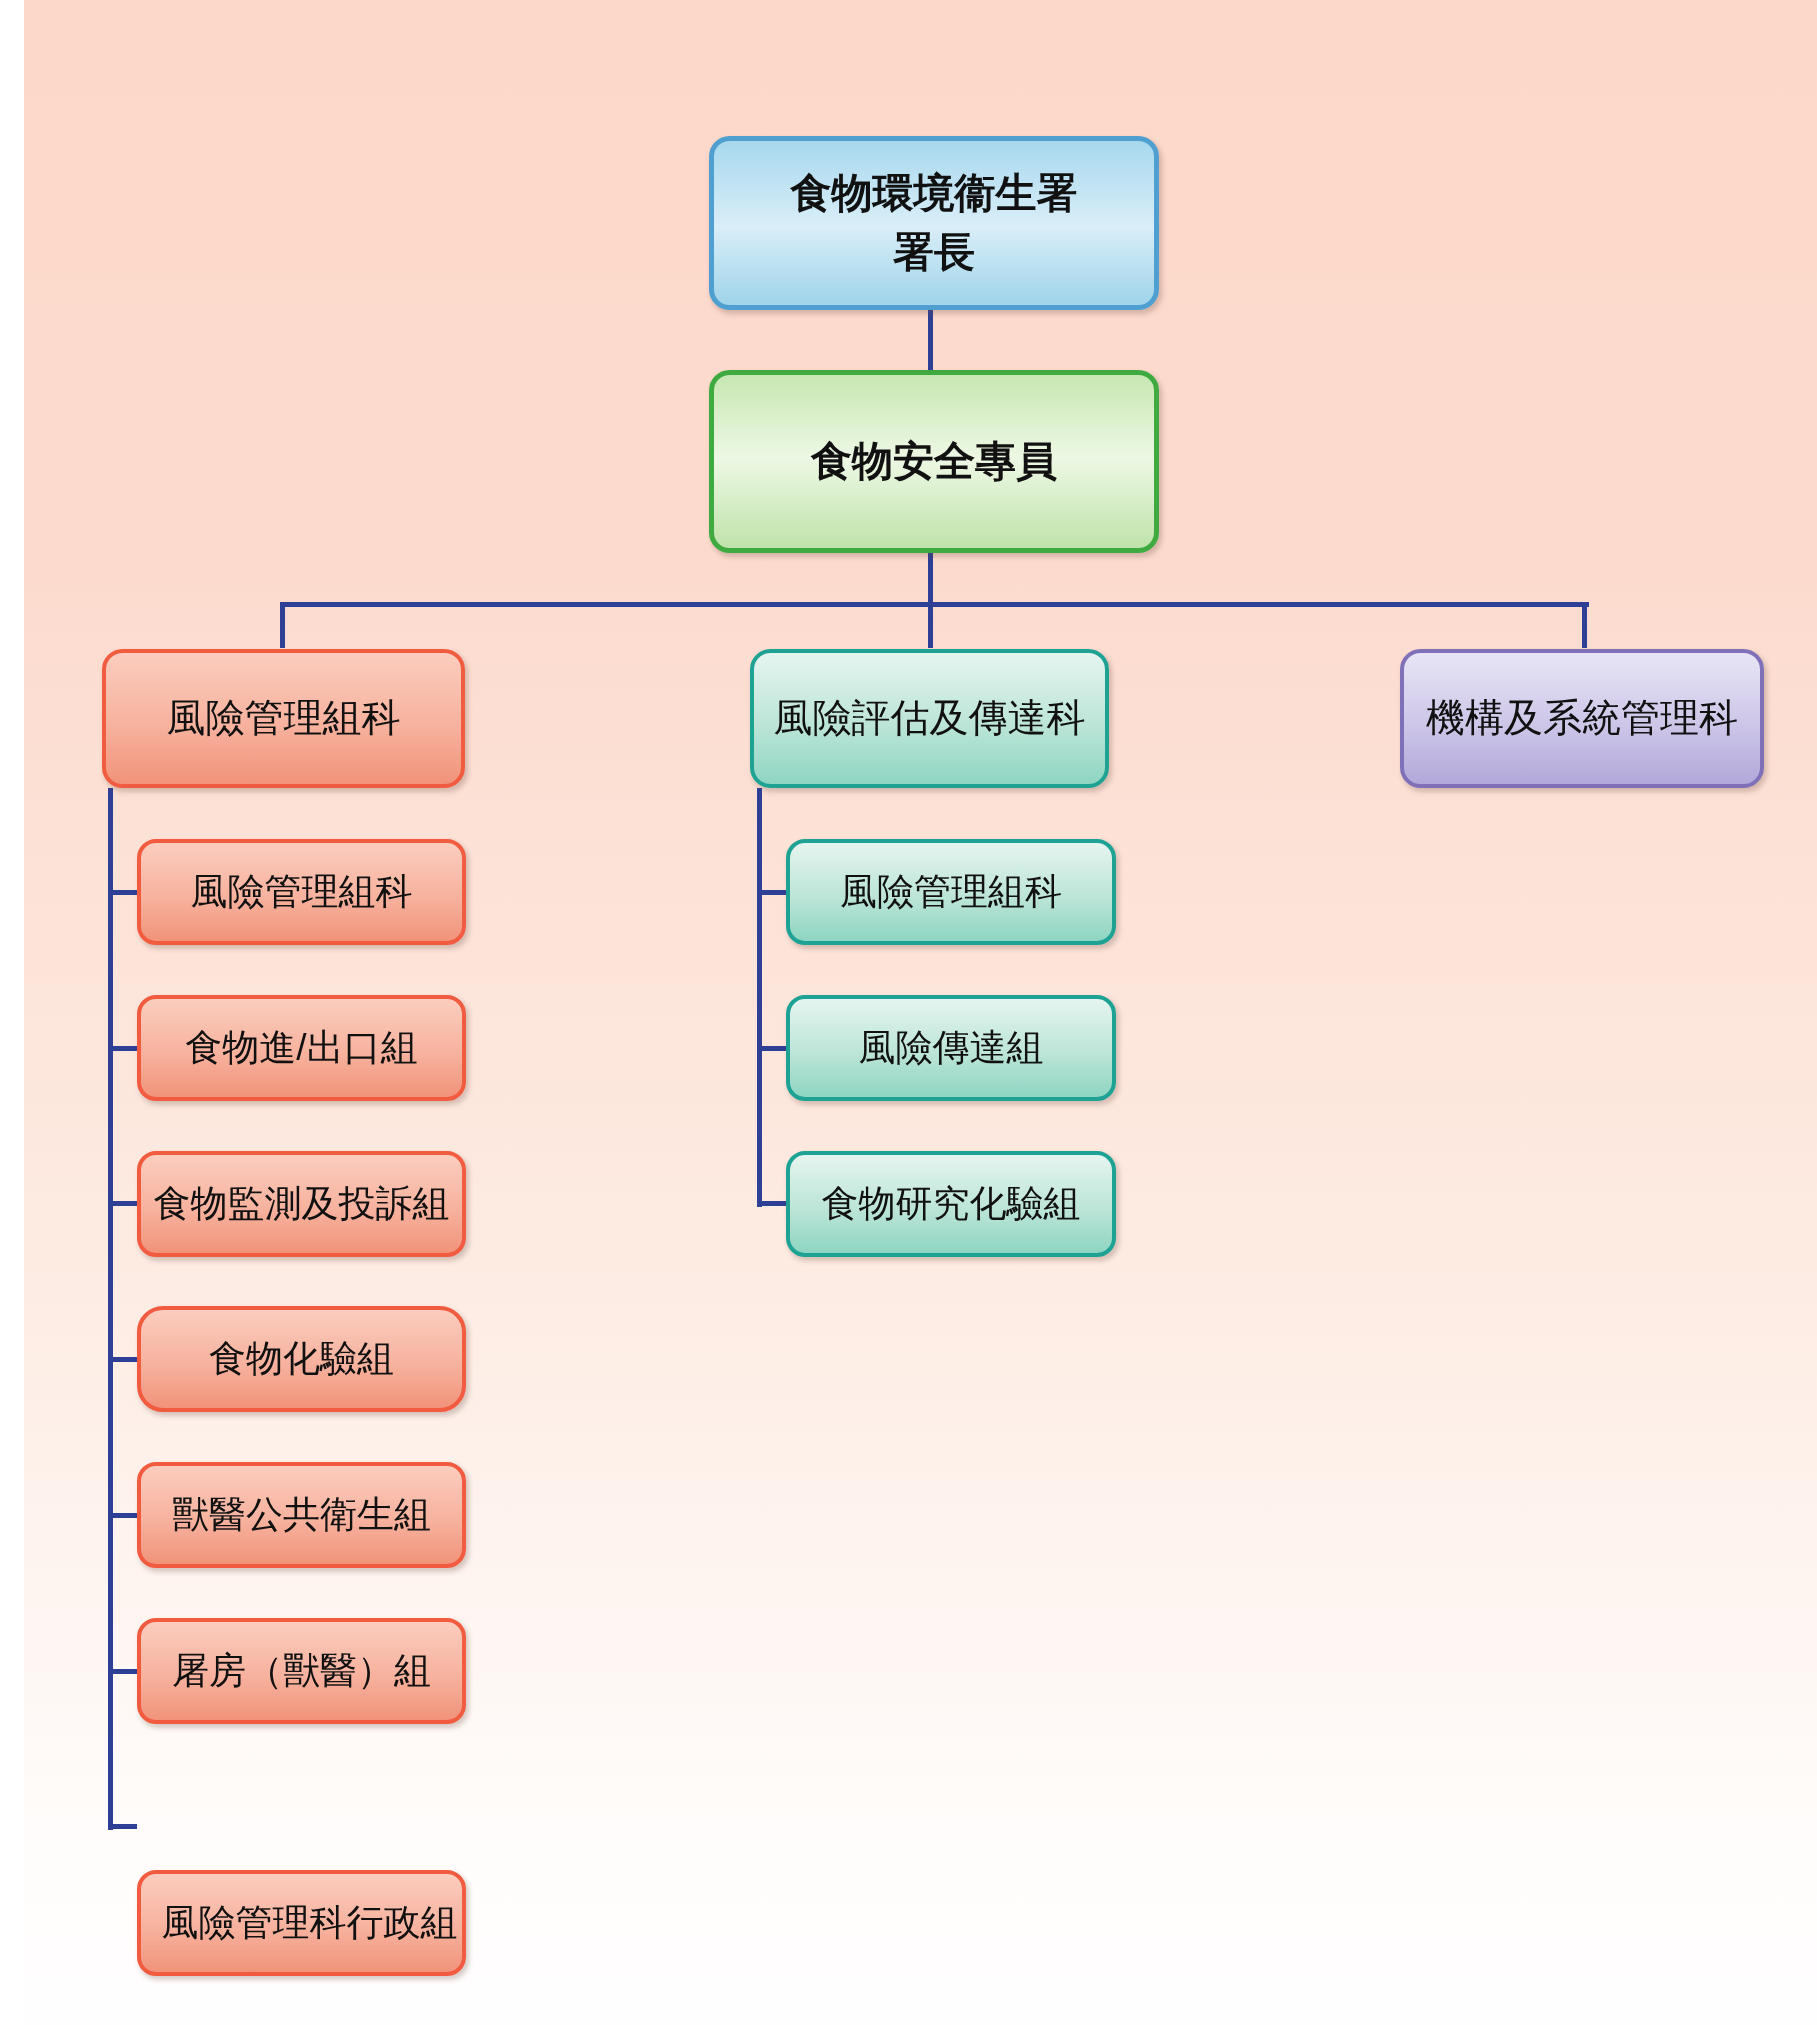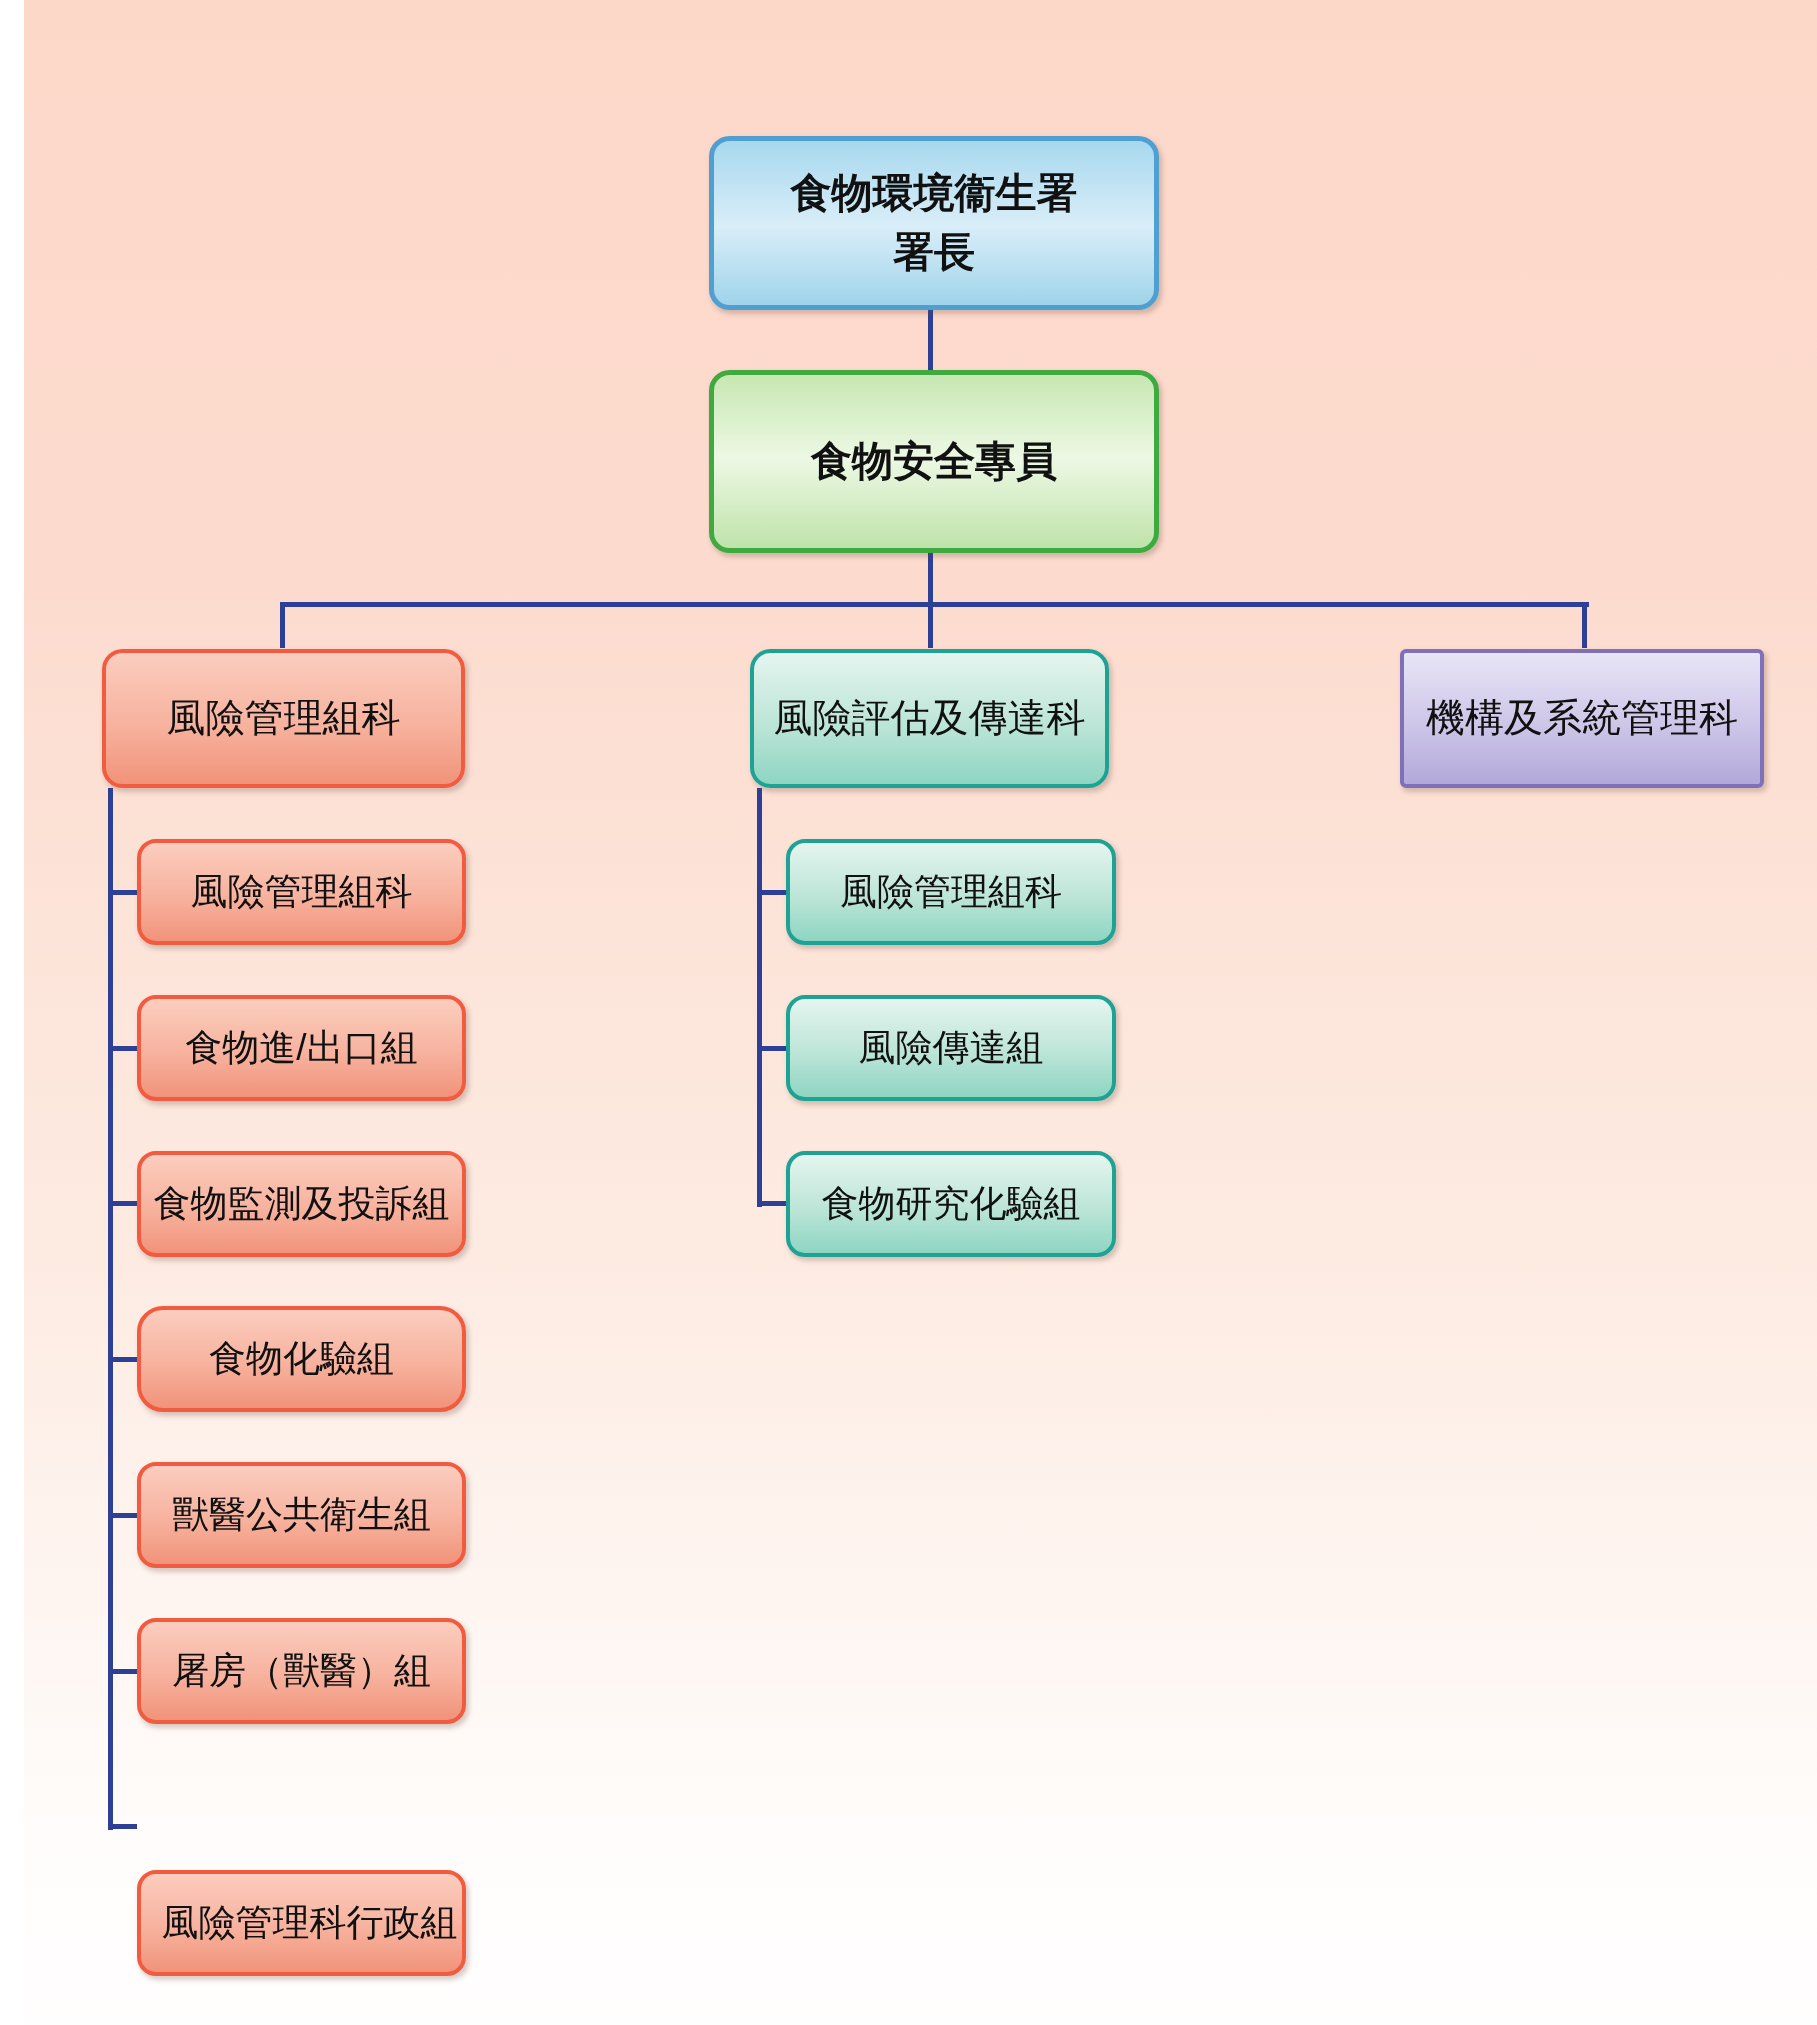--- a/index.html
+++ b/index.html
@@ -55,21 +55,21 @@
   .theme-teal {
     border: 4.4px solid #1ea294;
     background: linear-gradient(180deg, #e5f5ef 0%, #bce5d7 55%, #8ed5c2 100%);
   }
   .theme-purple {
     border: 4.4px solid #7f70b8;
     background: linear-gradient(180deg, #e8e5f6 0%, #cdc6e8 55%, #b2a8da 100%);
   }
   .branch-1 { left: 78px;  width: 363px; justify-content: center; }
   .branch-2 { left: 726px;  width: 359px; }
-  .branch-3 { left: 1376px; width: 364px; border-radius: 6px; }
+  .branch-3 { left: 1376px; width: 364px; }
   .child {
     height: 106px;
     font-size: 37px; font-weight: 400;
     border-radius: 19px;
   }
   .child-left { left: 113px;  width: 329px; }
   .child-mid  { left: 762px; width: 330px; }
   .line {
     position: absolute;
     background: #2e3f96;

